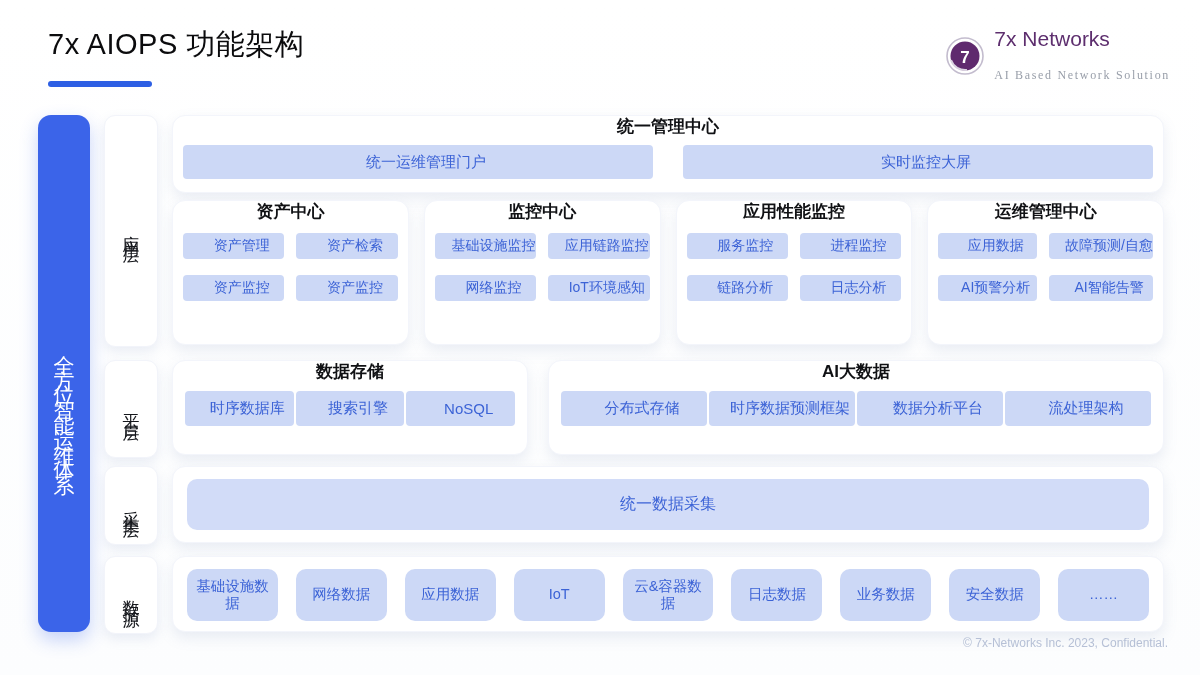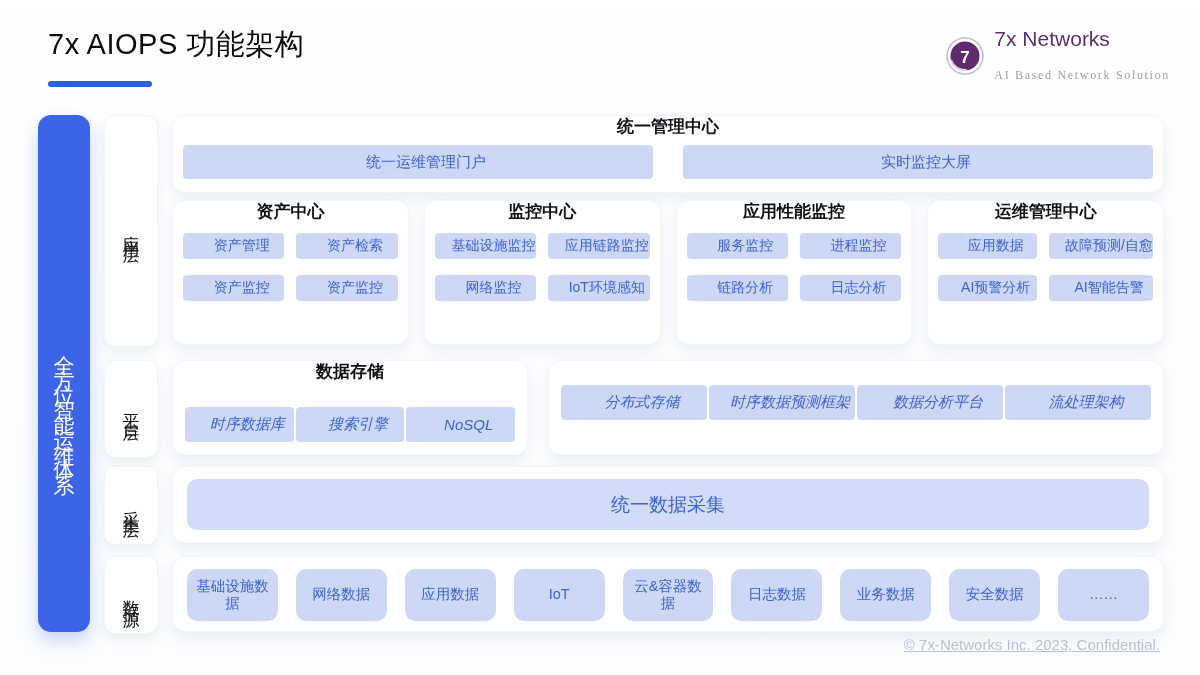--- a/index.html
+++ b/index.html
@@ -62,34 +62,34 @@
   .top-row{display:flex;gap:30px;padding:0 10px;margin-top:7px;}
   .top-row .chip{flex:1;height:34px;}
 
   
   .centers{position:absolute;left:172px;top:200px;width:992px;height:145px;display:grid;grid-template-columns:repeat(4,1fr);gap:15px;}
   .center-grid{display:grid;grid-template-columns:1fr 1fr;gap:16px 12px;padding:10px 10px 0;}
   .center-grid .chip{height:26px;font-size:14px;}
 
   
   .platform{position:absolute;left:172px;top:360px;width:992px;height:95px;display:grid;grid-template-columns:356px 1fr;gap:20px;}
-  .platform-row{display:flex;gap:2px;padding:0 12px;margin-top:24px;font-style:italic;}
+  .platform-row{display:flex;gap:2px;padding:0 12px;margin-top:8px;}
   .platform-row .chip{flex:1;height:35px;}
 
   
   .collect-card{left:172px;top:466px;width:992px;height:77px;display:flex;}
   .big-chip{flex:1;margin:12px 14px;height:51px;border-radius:10px;background:#d2dcf8;color:#3c63d6;
-    display:flex;align-items:center;justify-content:center;font-size:19px;}
+    display:flex;align-items:center;justify-content:center;font-size:16px;}
 
   
   .sources-card{left:172px;top:556px;width:992px;height:76px;}
   .sources-row{display:flex;gap:18px;padding:12px 14px;height:52px;}
   .sources-row .chip{flex:1;height:52px;border-radius:10px;font-size:14.5px;white-space:normal;text-align:center;line-height:1.2;padding:0 6px;}
 
-  .footer{position:absolute;right:40px;top:636px;font-size:15px;color:#b6c0d6;text-decoration:underline;}
+  .footer{position:absolute;right:32px;top:636px;font-size:12px;color:#b6c0d6;}
 </style>
 </head>
 <body>
 
 <div class="slide">
 
   <div class="title">7x AIOPS 功能架构</div>
   <div class="title-underline"></div>
 
   <div class="logo">
@@ -172,20 +172,21 @@
   <div class="platform">
     <div class="panel">
       <div class="card-title">数据存储</div>
       <div class="platform-row">
         <div class="chip">时序数据库</div>
         <div class="chip">搜索引擎</div>
         <div class="chip">NoSQL</div>
       </div>
     </div>
     <div class="panel">
+      <div class="card-title">AI大数据</div>
       <div class="platform-row">
         <div class="chip">分布式存储</div>
         <div class="chip">时序数据预测框架</div>
         <div class="chip">数据分析平台</div>
         <div class="chip">流处理架构</div>
       </div>
     </div>
   </div>
 
   <div class="card collect-card">

